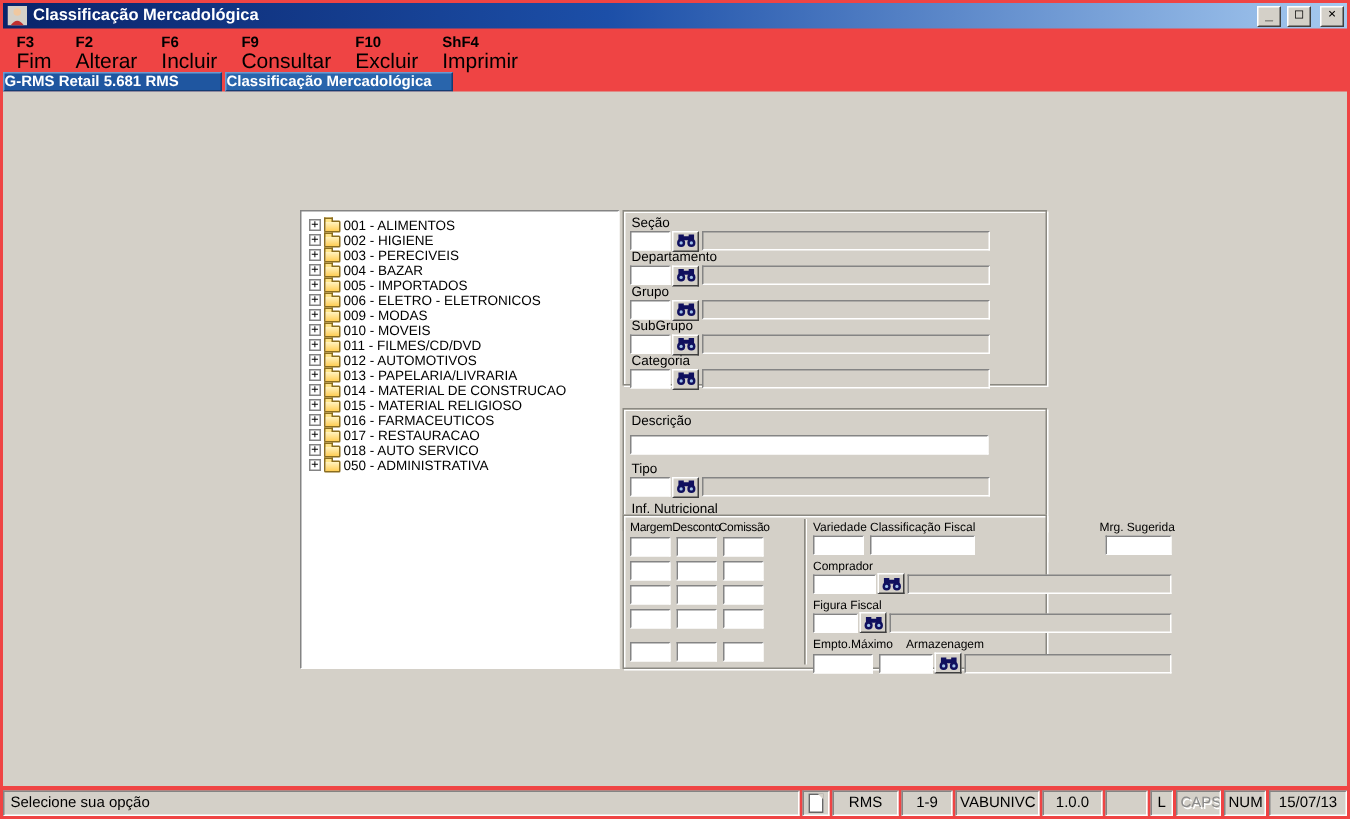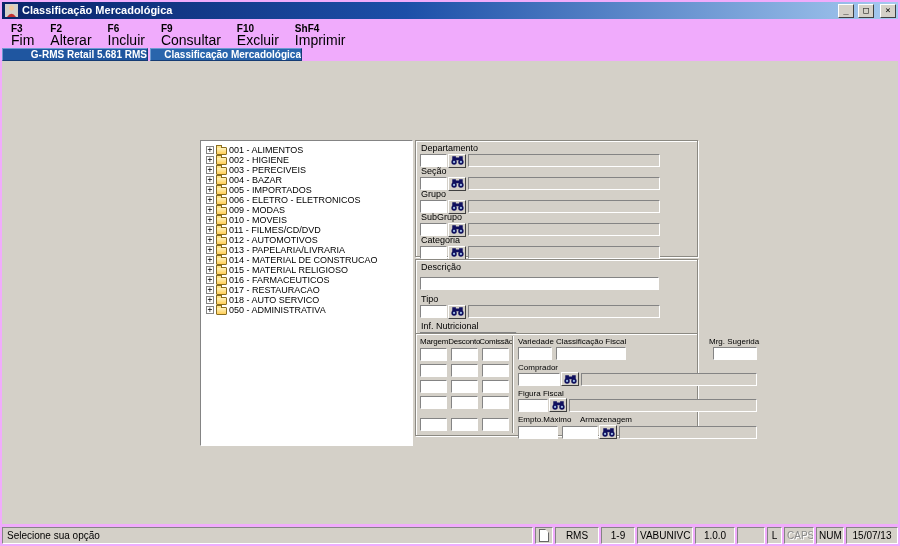--- a/index.html
+++ b/index.html
@@ -1,38 +1,38 @@
 <!DOCTYPE html>
 <html><head>
 <meta charset="utf-8">
 <style>
   * { margin:0; padding:0; box-sizing:border-box; }
   html,body { width:900px; height:546px; overflow:hidden; }
   body { font-family:"Liberation Sans","DejaVu Sans",sans-serif; background:#D4D0C8; color:#000; }
 
-  .window { width:900px; height:546px; display:flex; flex-direction:column; padding:2px 2px 0 2px; background:#f0abfc; }
+  .window { width:900px; height:546px; display:flex; flex-direction:column; padding:2px 2px 0 2px; background:#ef4444; }
 
   
   .titlebar { height:17px; flex:0 0 auto; background:linear-gradient(90deg,#0A246A 0%,#1C4FA8 45%,#A6CAF0 100%);
               display:flex; align-items:center; padding:0 2px 0 3px; gap:4px; }
   .app-icon { width:13px; height:13px; flex:0 0 auto; display:block; }
   .title-text { flex:1; color:#fff; font-size:11px; font-weight:bold; line-height:17px; white-space:nowrap; overflow:hidden; }
   .win-btn { width:16px; height:14px; background:#D4D0C8; border:1px solid; border-color:#FFFFFF #404040 #404040 #FFFFFF;
              font-size:9px; line-height:11px; text-align:center; font-family:"DejaVu Sans Mono",monospace; padding:0; cursor:default; }
   .win-btn.close { margin-left:2px; }
 
   
   .toolbar { height:27px; flex:0 0 auto; display:flex; align-items:flex-end; padding:1px 0 0 9px; gap:16px; }
   .tb-btn { cursor:default; }
   .tb-key { font-size:10px; font-weight:bold; line-height:12px; }
   .tb-label { font-size:14px; line-height:11px; }
 
   
   .headerbar { height:13px; flex:0 0 auto; display:flex; gap:2px; margin-top:2px; }
-  .hseg { color:#fff; font-size:10px; font-weight:bold; line-height:12px; text-align:right;
+  .hseg { color:#fff; font-size:10px; font-weight:bold; line-height:12px; text-align:left;
           background:#2965AC; border:1px solid; border-color:#6C9AD0 #153B73 #153B73 #6C9AD0; white-space:nowrap; overflow:hidden; }
   .hseg.hleft { width:146px; background:#1F56A0; }
   .hseg.hcenter { flex:1; }
   .hseg.hright { width:152px; }
 
   
   .main { flex:1; position:relative; background:#D4D0C8; }
 
   
   .tree { position:absolute; left:198px; top:79px; width:213px; height:306px; background:#fff;
@@ -44,22 +44,22 @@
             background:linear-gradient(180deg,#FFF3C0,#FFCE56); border:1px solid #8A6D1F; border-radius:0 1px 1px 1px; }
   .folder::before { content:""; position:absolute; top:-3px; left:-1px; width:4px; height:2px;
                     background:#FFE488; border:1px solid #8A6D1F; border-bottom:none; }
   .tlabel { font-size:9px; line-height:10px; white-space:nowrap; }
 
   
   .formpane { position:absolute; left:413px; top:79px; width:283px; height:306px; }
   .group { position:absolute; left:0; right:0; background:#D4D0C8; border:1px solid #8B8982;
            box-shadow:1px 1px 0 #FFFFFF, inset 1px 1px 0 #FFFFFF; }
   .g1 { top:0; height:117px; padding:3px 4px 2px 4px; }
-  .g2 { top:119px; height:82px; padding:3px 4px; }
-  .g3 { top:193px; height:103px; display:flex; padding:2px 0; }
+  .g2 { top:132px; height:82px; padding:3px 4px; }
+  .g3 { top:203px; height:103px; display:flex; padding:2px 0;gap:24px; }
 
   .field { height:23px; }
   .flabel { font-size:9px; line-height:9px; margin:0 0 1px 1px; white-space:nowrap; }
   .frow { display:flex; align-items:center; height:13px; }
   .inp { height:13px; border:1px solid; border-color:#848484 #FFFFFF #FFFFFF #848484; background:#fff;
          font-size:10px; padding:0 2px; font-family:"Liberation Sans",sans-serif; }
   .inp.gray { background:#D4D0C8; }
   .code { width:27px; }
   .wide { width:192px; margin-left:2px; }
   .lookup-btn { width:18px; height:14px; margin-left:1px; flex:0 0 18px; background:#D4D0C8; padding:0;
@@ -251,38 +251,38 @@
         <span class="folder"></span>
         <span class="tlabel">050 - ADMINISTRATIVA</span>
       </div>
     </div>
 
     <div class="formpane">
 
       <div class="group g1">
 
         <div class="field">
-          <div class="flabel">Departamento</div>
+          <div class="flabel">Seção</div>
           <div class="frow">
             <input class="inp code" style="">
             <button class="lookup-btn">
               <svg class="binoc" viewBox="0 0 14 10">
                   <path d="M1.2 0.3h4v4.2h-4z M8.8 0.3h4v4.2h-4z M5.2 1.6h3.6v3h-3.6z" fill="#10105E"></path>
                   <circle cx="3.2" cy="6.6" r="3" fill="#10105E"></circle>
                   <circle cx="10.8" cy="6.6" r="3" fill="#10105E"></circle>
                   <circle cx="3.2" cy="6.6" r="1.2" fill="#9FC0E8"></circle>
                   <circle cx="10.8" cy="6.6" r="1.2" fill="#9FC0E8"></circle>
                 </svg>
             </button>
             <input class="inp gray wide" style="">
           </div>
         </div>
 
         <div class="field">
-          <div class="flabel">Seção</div>
+          <div class="flabel">Departamento</div>
           <div class="frow">
             <input class="inp code" style="">
             <button class="lookup-btn">
               <svg class="binoc" viewBox="0 0 14 10">
                   <path d="M1.2 0.3h4v4.2h-4z M8.8 0.3h4v4.2h-4z M5.2 1.6h3.6v3h-3.6z" fill="#10105E"></path>
                   <circle cx="3.2" cy="6.6" r="3" fill="#10105E"></circle>
                   <circle cx="10.8" cy="6.6" r="3" fill="#10105E"></circle>
                   <circle cx="3.2" cy="6.6" r="1.2" fill="#9FC0E8"></circle>
                   <circle cx="10.8" cy="6.6" r="1.2" fill="#9FC0E8"></circle>
                 </svg>

